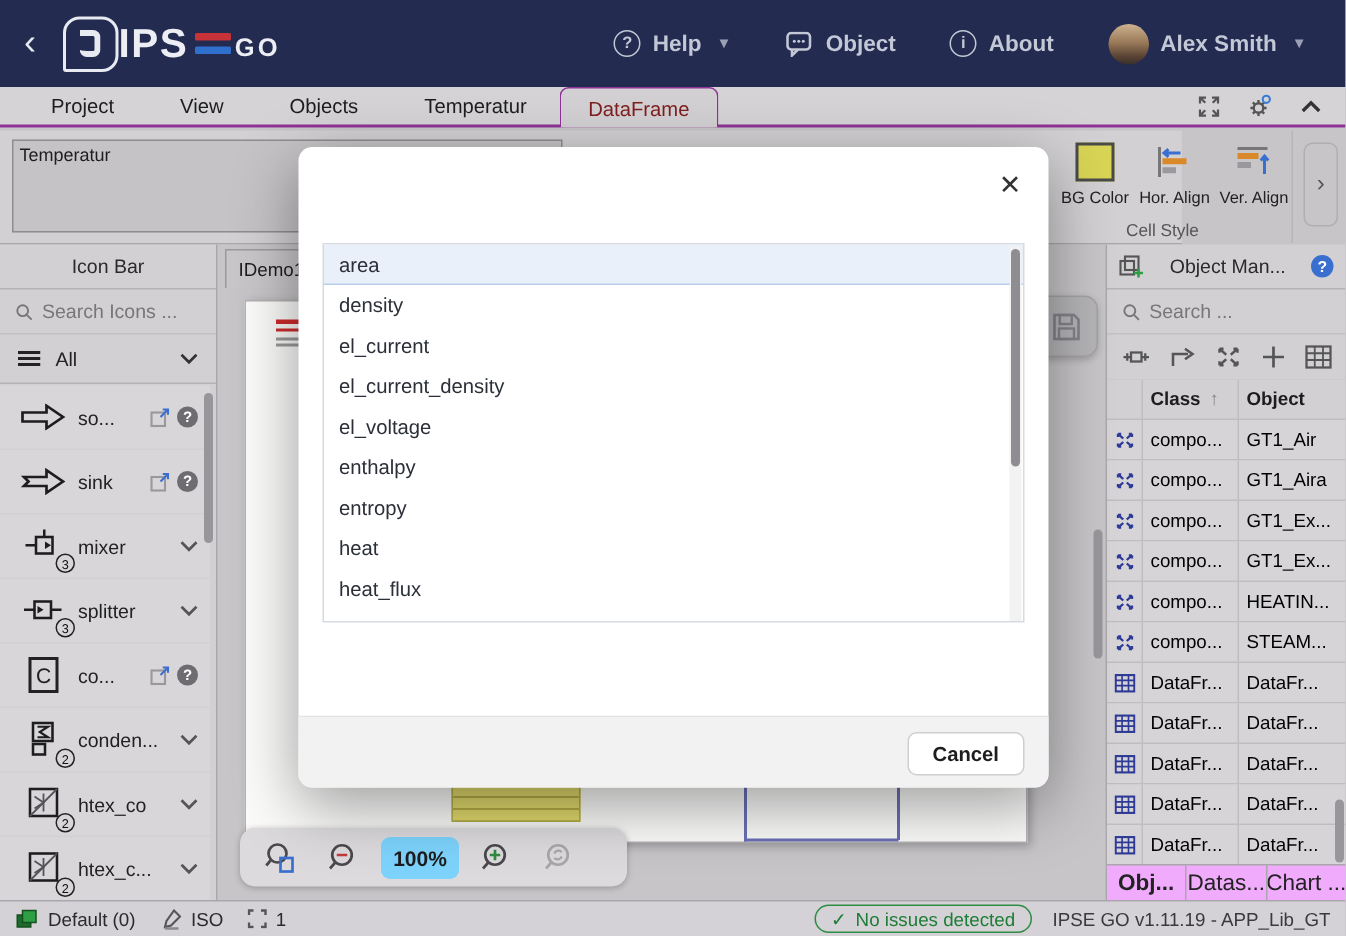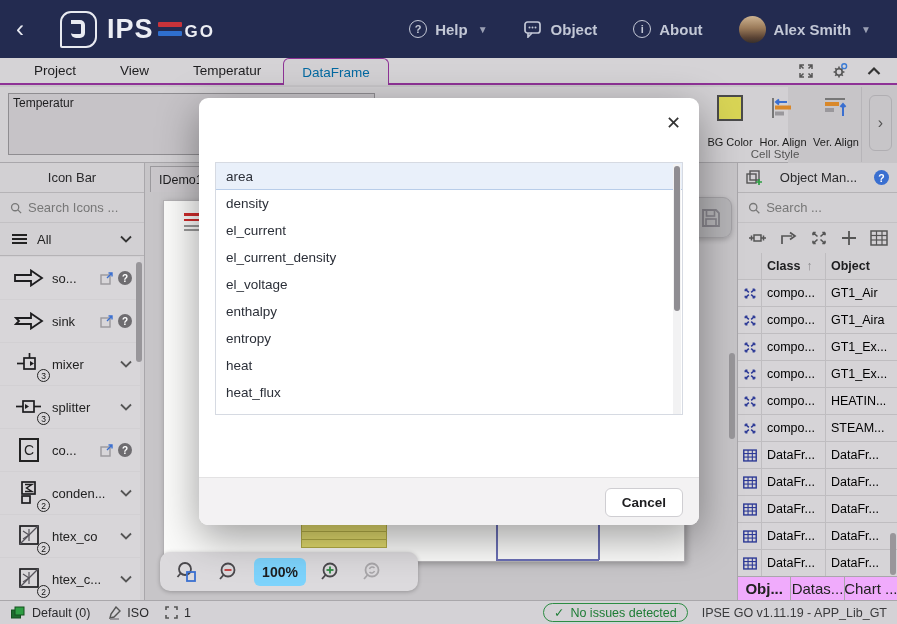--- a/index.html
+++ b/index.html
@@ -4,47 +4,47 @@
 <style>
   * { margin:0; padding:0; box-sizing:border-box; }
   html,body { width:897px; height:624px; overflow:hidden; }
   body { font-family:"Liberation Sans", sans-serif; background:#c7c5c8; }
   #app { position:relative; width:897px; height:624px; overflow:hidden; }
   .abs { position:absolute; }
 
   
   .header { left:0; top:0; width:897px; height:58px; background:#232b50; display:flex; align-items:center; color:#ccd0dd; }
   .back-btn { width:40px; text-align:center; font-size:24px; color:#e8eaf1; cursor:pointer; }
-  .logo-wrap { display:flex; align-items:center; gap:10px; margin-left:20px; }
+  .logo-wrap { display:flex; align-items:center; margin-left:2px; }
   .logo-mark { width:37px; height:37px; border:2.5px solid #e8eaf1; border-radius:11px 11px 11px 2px; position:relative; }
   .logo-mark i { position:absolute; left:9px; top:7px; width:14px; height:18px; border:4px solid #e8eaf1; border-left:none; border-radius:0 5px 5px 5px; }
   .logo-text { font-size:27px; font-weight:bold; letter-spacing:1px; color:#eceef4; display:flex; align-items:center; }
   .logo-bars { display:inline-flex; flex-direction:column; gap:4px; margin:0 3px 0 4px; }
   .logo-bars b { width:24px; height:5px; border-radius:1px; }
   .logo-go { font-size:17px; letter-spacing:2px; margin-top:6px; font-weight:bold; }
   .header-menu { margin-left:auto; display:flex; align-items:center; gap:36px; padding-right:26px; font-size:15px; font-weight:bold; color:#c3c8d6; }
   .hmenu-item { display:flex; align-items:center; gap:8px; cursor:pointer; }
   .caret { font-size:10px; margin-left:2px; color:#9aa0b4; }
   .circle-ico { width:18px; height:18px; border:1.6px solid #c3c8d6; border-radius:50%; display:flex; align-items:center; justify-content:center; font-size:11px; font-weight:bold; }
   .avatar { width:27px; height:27px; border-radius:50%; background:linear-gradient(180deg,#cdb391 0%,#9a7a59 45%,#5a4334 80%,#38302c 100%); }
 
   
   .menubar { left:0; top:58px; width:897px; height:27px; background:#d5d3d6; border-bottom:2px solid #8e3296; display:flex; align-items:stretch; padding-left:12px; font-size:13.5px; color:#1d1d1f; }
   .menu-item { background:none; border:none; font:inherit; color:inherit; padding:0 22px; cursor:pointer; }
-  .menu-tab-active { background:#d2d0d3; border:1.5px solid #8e3296; border-bottom:none; border-radius:6px 6px 0 0; color:#0369a1; padding:0 18px; font:inherit; margin-bottom:-2px; cursor:pointer; }
+  .menu-tab-active { background:#d2d0d3; border:1.5px solid #8e3296; border-bottom:none; border-radius:6px 6px 0 0; color:#7f1d1d; padding:0 18px; font:inherit; margin-bottom:-2px; cursor:pointer; }
   .menubar-right { margin-left:auto; display:flex; align-items:center; gap:16px; padding-right:14px; }
   .mb-ico { width:18px; height:18px; cursor:pointer; position:relative; }
 
   
   .ribbon { left:0; top:87px; width:788px; height:76px; background:#d2d0d3; border-bottom:1px solid #a9a7ab;padding-left:20px; }
   .temp-field { left:8px; top:6px; width:367px; height:62px; background:#c6c3c7; border:1px solid #8f8d91; font-size:12px; color:#1d1d1f; padding:2px 4px; }
   .cellstyle-group { left:700px; top:0; width:162px; height:75px; border-right:1px solid #b7b5b9; }
   .rb-btn { position:absolute; top:4px; width:56px; text-align:center; cursor:pointer; }
   .rb-btn .rb-ico { height:34px; display:flex; align-items:center; justify-content:center; }
-  .rb-btn .rb-label { font-size:11px; color:#222; margin-top:11px; white-space:nowrap; }
+  .rb-btn .rb-label { font-size:11px; color:#222; margin-top:1px; white-space:nowrap; }
   .swatch { width:26px; height:26px; background:#d8d455; border:2px solid #4a4a4a; }
   .group-label { position:absolute; left:0; bottom:2px; width:150px; text-align:center; font-size:11.5px; color:#555; }
   .ribbon-expand { left:869px; top:8px; width:23px; height:56px; border:1px solid #b0aeb2; border-radius:6px; display:flex; align-items:center; justify-content:center; font-size:16px; color:#555; cursor:pointer; }
 
   
   .left-panel { left:0; top:163px; width:145px; height:437px; background:#d2d0d3; border-right:1px solid #a9a7ab; overflow:hidden; }
   .panel-title { height:30px; border-bottom:1px solid #b5b3b6; display:flex; align-items:center; justify-content:center; font-size:13px; color:#2a2a2c; }
   .search-row { height:30px; display:flex; align-items:center; gap:6px; padding:0 10px; border-bottom:1px solid #c3c1c4; }
   .search-row input { border:none; background:transparent; outline:none; font-size:13px; color:#333; width:100%; font-family:inherit; }
   .search-row input::placeholder { color:#777; }
@@ -160,20 +160,21 @@
         <span class="caret">▼</span>
       </div>
     </div>
   </div>
 
   <div class="abs menubar">
     <nav style="display:flex">
 
     <button class="menu-item">Project</button>
         <button class="menu-item">View</button>
+        <button class="menu-item">Objects</button>
         <button class="menu-item">Temperatur</button>
       </nav>
     <button class="menu-tab-active">DataFrame</button>
     <div class="menubar-right">
       <svg class="mb-ico" viewBox="0 0 18 18">
         <g stroke="#555" stroke-width="1.5" fill="none">
           <path d="M7 3 L3 3 L3 7 M6.5 6.5 L3.2 3.2"></path>
             <path d="M11 3 L15 3 L15 7 M11.5 6.5 L14.8 3.2"></path>
           <path d="M7 15 L3 15 L3 11 M6.5 11.5 L3.2 14.8"></path>
             <path d="M11 15 L15 15 L15 11 M11.5 11.5 L14.8 14.8"></path>

